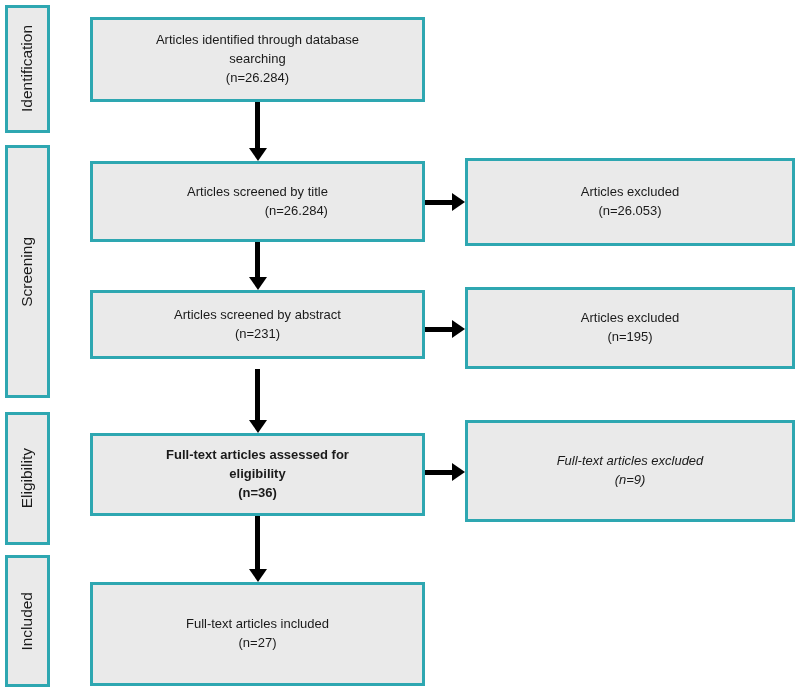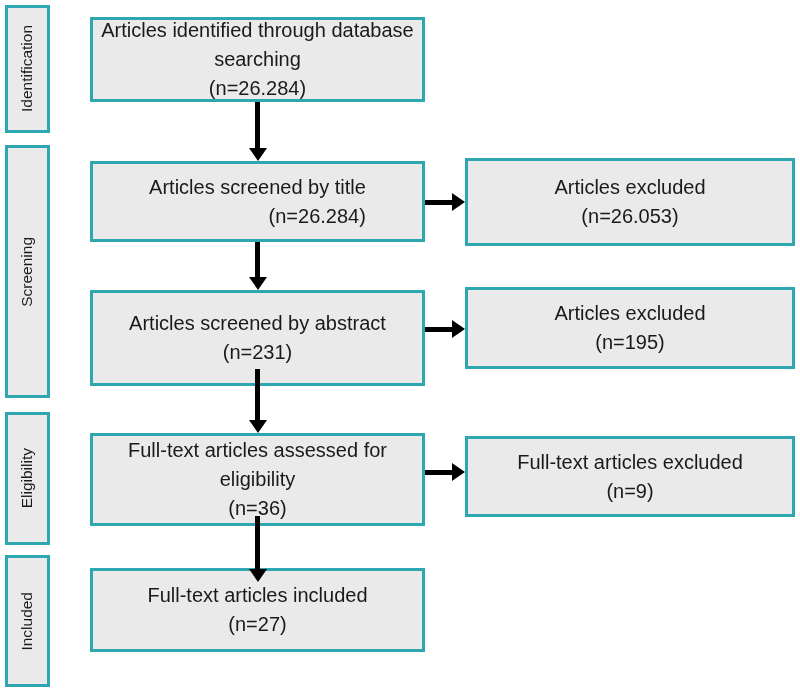--- a/index.html
+++ b/index.html
@@ -22,49 +22,49 @@
     box-sizing:border-box;
     background:var(--fill);
     border:3px solid var(--border);
     display:flex;
     align-items:center;
     justify-content:center;
     text-align:center;
   }
   .box .txt{
     white-space:pre-line;
-    font-size:20px;
+    font-size:13px;
     line-height:1.45;
     padding:2px 6px;
   }
   .stage .txt{
     writing-mode:vertical-rl;
     transform:rotate(180deg);
     white-space:nowrap;
     font-size:15.5px;
     padding:0;
   }
   
   .stage{left:5px;width:45px;}
   .stage-1{top:5px;height:128px;}
   .stage-2{top:145px;height:253px;}
   .stage-3{top:412px;height:133px;}
   .stage-4{top:555px;height:132px;}
   
   .flow{left:90px;width:335px;}
   .flow-1{top:17px;height:85px;}
   .flow-2{top:161px;height:81px;text-align:right;}
-  .flow-3{top:290px;height:96px;}
-  .flow-4{top:433px;height:93px;}
-  .flow-5{top:568px;height:84px;}
+  .flow-3{top:290px;height:69px;}
+  .flow-4{top:433px;height:83px;font-weight:bold;}
+  .flow-5{top:582px;height:104px;}
   
   .excl{left:465px;width:330px;text-align:center;}
   .excl-1{top:158px;height:88px;}
   .excl-2{top:287px;height:82px;}
-  .excl-3{top:436px;height:81px;}
+  .excl-3{top:420px;height:102px;font-style:italic;}
   
   .vline{position:absolute;width:5px;background:var(--arrow);}
   .vhead{position:absolute;width:0;height:0;
          border-left:9px solid transparent;
          border-right:9px solid transparent;
          border-top:13px solid var(--arrow);}
   .hline{position:absolute;height:5px;background:var(--arrow);}
   .hhead{position:absolute;width:0;height:0;
          border-top:9px solid transparent;
          border-bottom:9px solid transparent;

